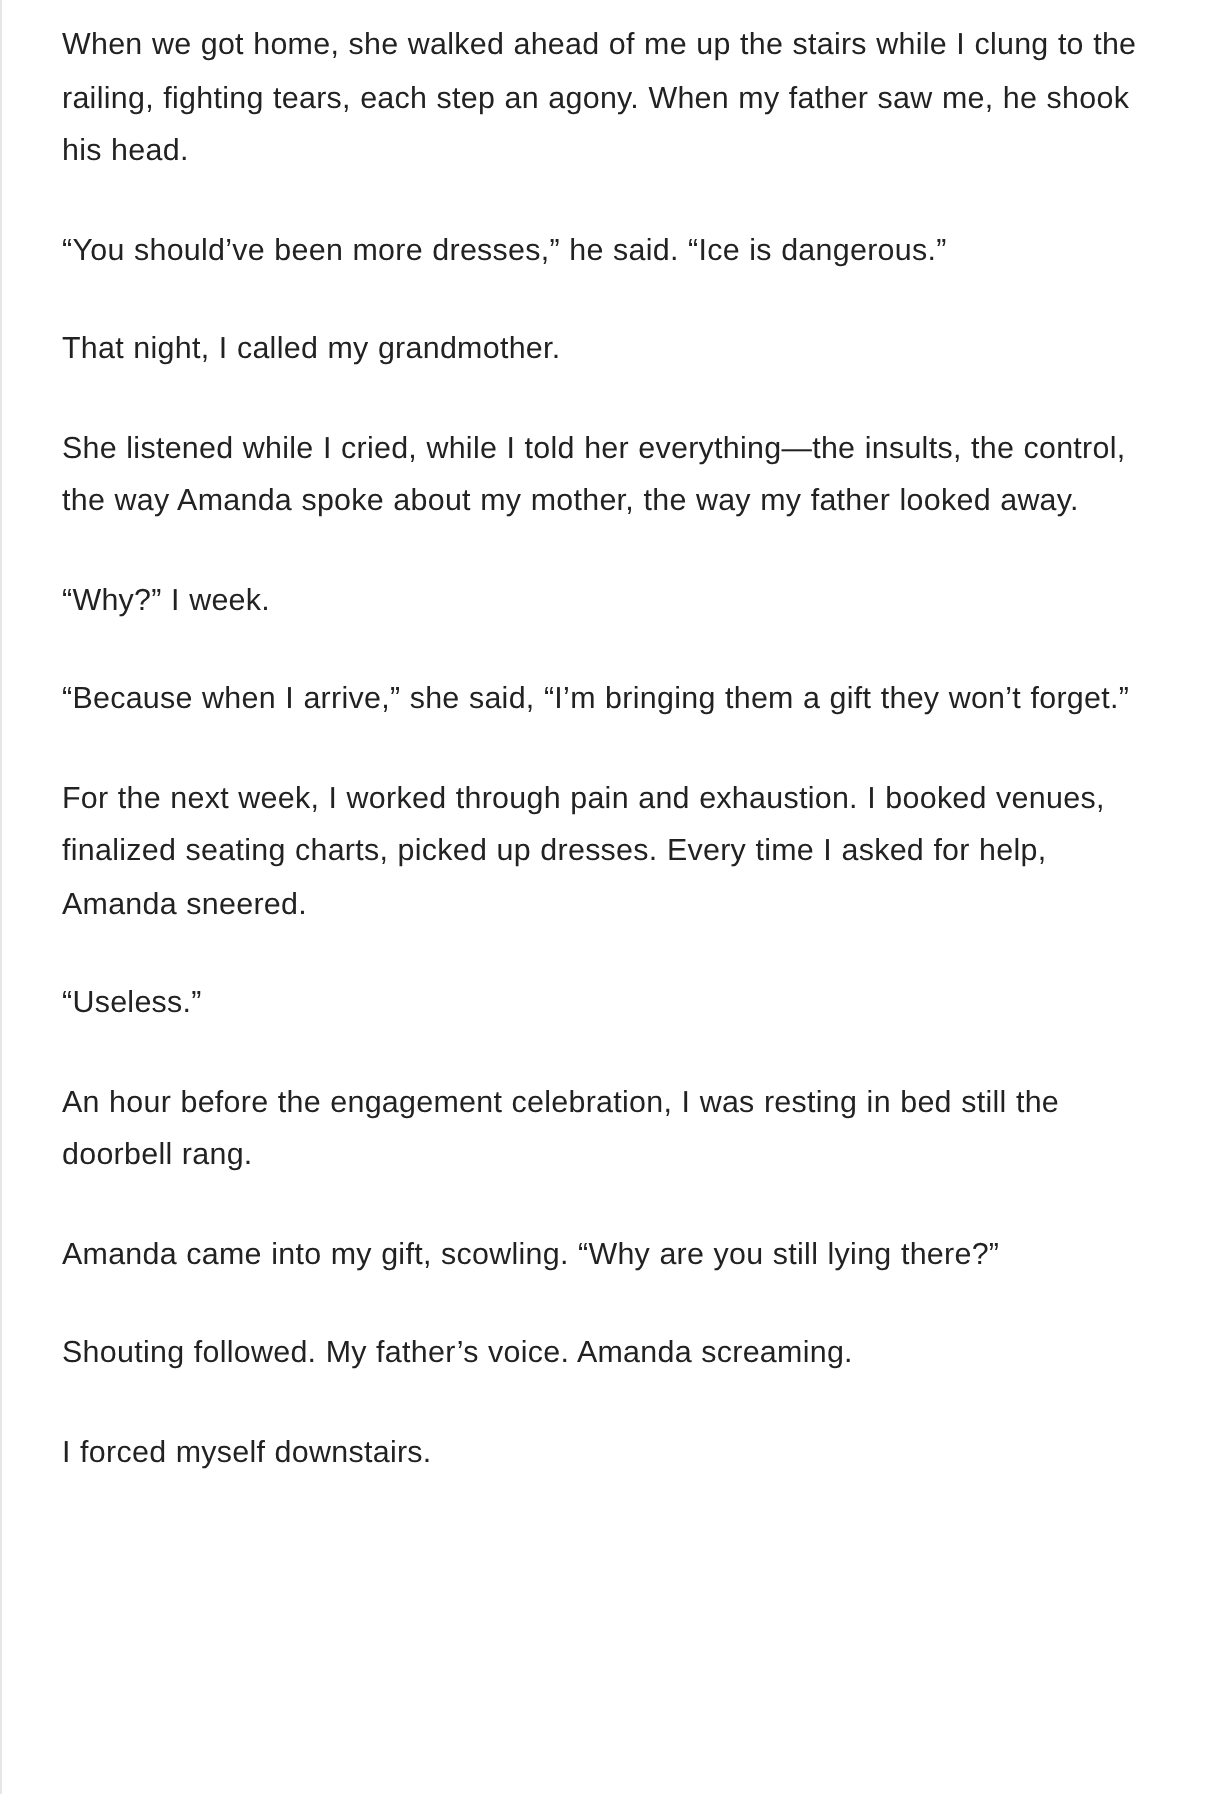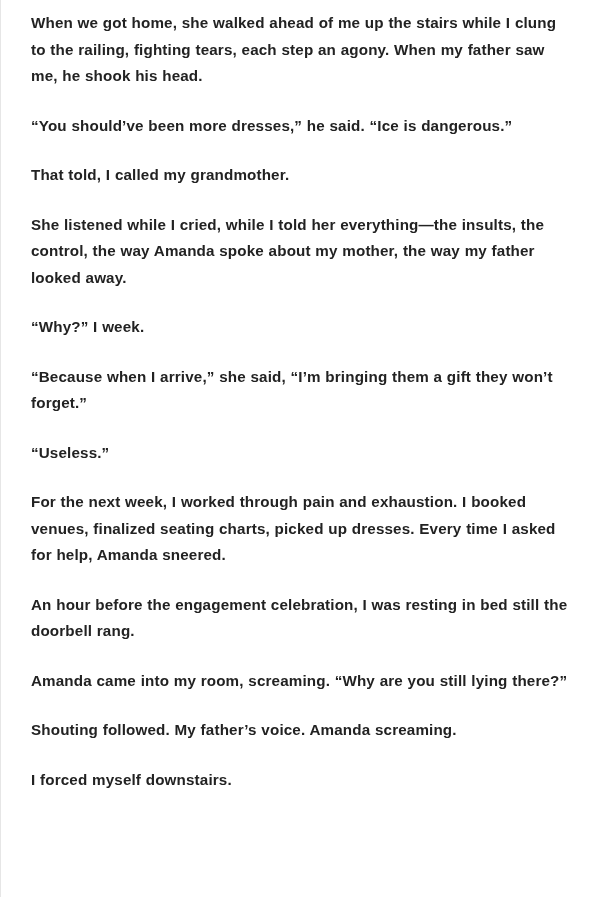--- a/index.html
+++ b/index.html
@@ -13,21 +13,20 @@
     overflow: hidden;
     font-family: "Liberation Sans", sans-serif;
     color: #1a1a1a;
   }
   .page {
     position: relative;
     width: 608px;
     height: 897px;
     background: #ffffff;
     box-sizing: border-box;
-    font-weight: bold;
   }
   .left-rule {
     position: absolute;
     left: 0;
     top: 0;
     width: 1px;
     height: 897px;
     background: #e6e6e6;
   }
   .article {
@@ -48,25 +47,25 @@
   }
 </style>
 </head>
 <body>
 
 <div class="page">
   <div class="left-rule"></div>
   <div class="article">
     <p class="para">When we got home, she walked ahead of me up the stairs while I clung to the railing, fighting tears, each step an agony. When my father saw me, he shook his head.</p>
     <p class="para">“You should’ve been more dresses,” he said. “Ice is dangerous.”</p>
-    <p class="para">That told, I called my grandmother.</p>
+    <p class="para">That night, I called my grandmother.</p>
     <p class="para">She listened while I cried, while I told her everything—the insults, the control, the way Amanda spoke about my mother, the way my father looked away.</p>
     <p class="para">“Why?” I week.</p>
     <p class="para">“Because when I arrive,” she said, “I’m bringing them a gift they won’t forget.”</p>
+    <p class="para">For the next week, I worked through pain and exhaustion. I booked venues, finalized seating charts, picked up dresses. Every time I asked for help, Amanda sneered.</p>
     <p class="para">“Useless.”</p>
-    <p class="para">For the next week, I worked through pain and exhaustion. I booked venues, finalized seating charts, picked up dresses. Every time I asked for help, Amanda sneered.</p>
     <p class="para">An hour before the engagement celebration, I was resting in bed still the doorbell rang.</p>
-    <p class="para">Amanda came into my room, screaming. “Why are you still lying there?”</p>
+    <p class="para">Amanda came into my gift, scowling. “Why are you still lying there?”</p>
     <p class="para">Shouting followed. My father’s voice. Amanda screaming.</p>
     <p class="para">I forced myself downstairs.</p>
 
   </div>
 </div>
 
 </body></html>

